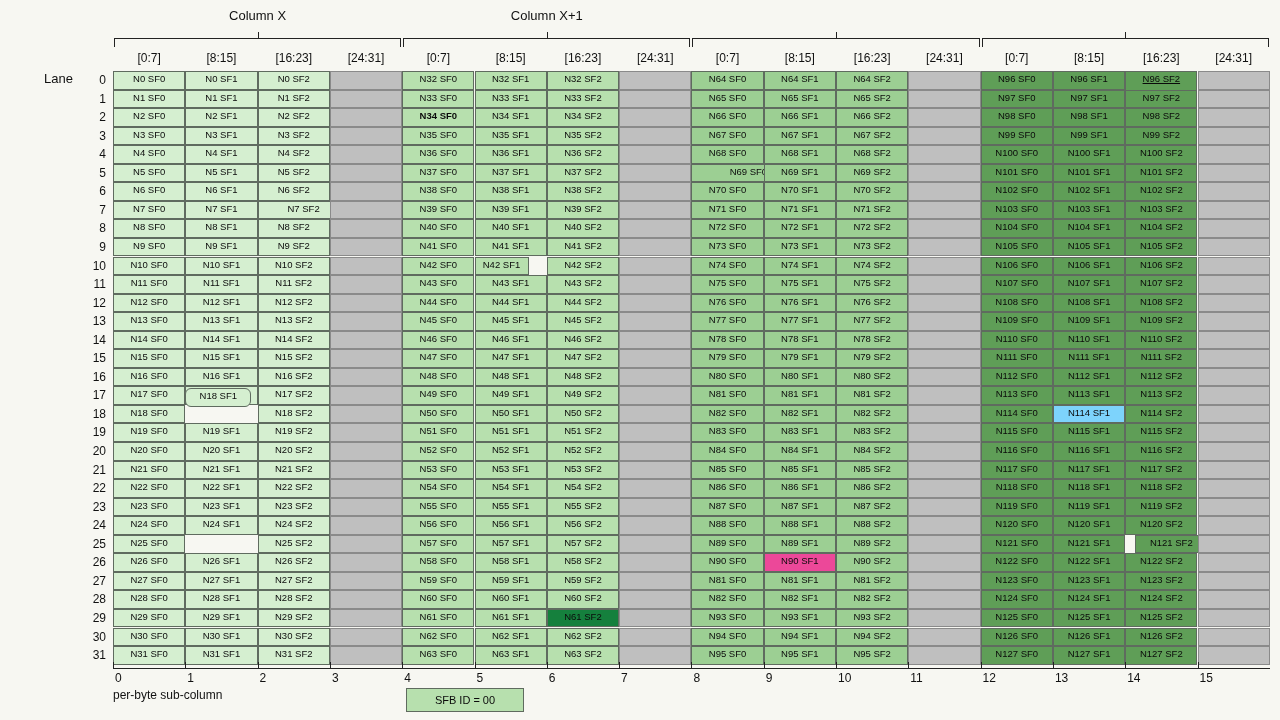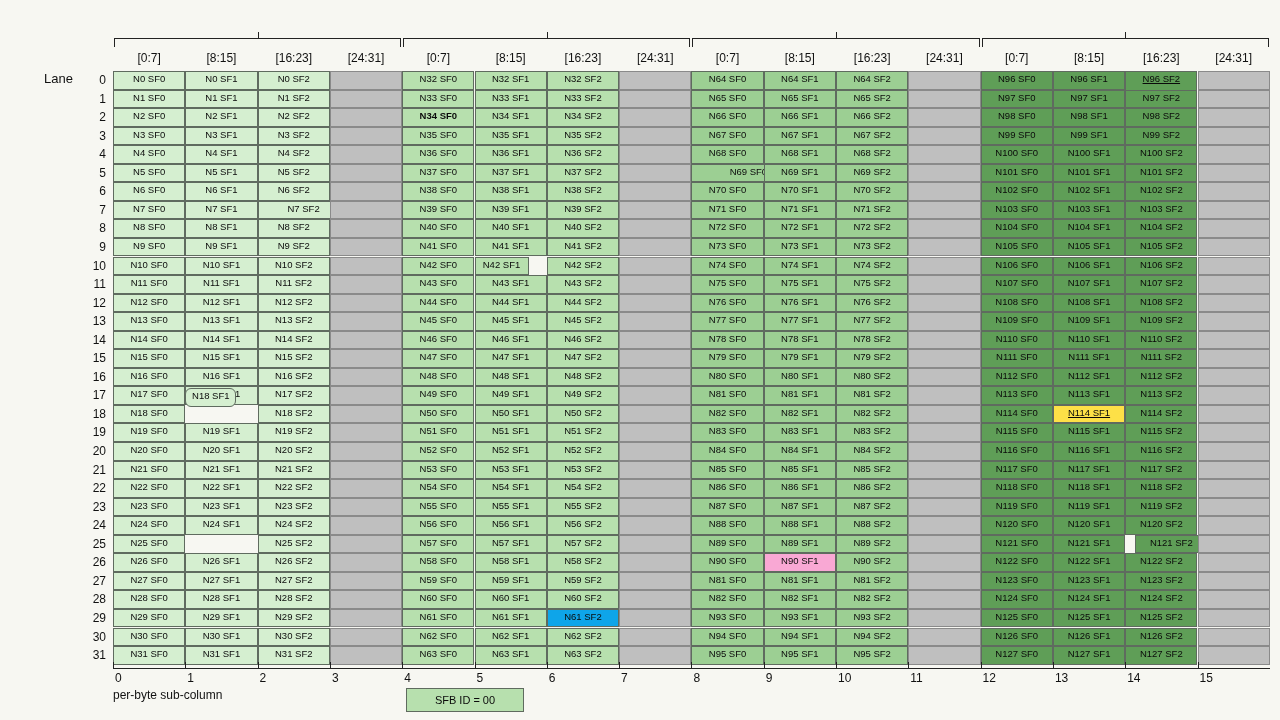--- a/index.html
+++ b/index.html
@@ -97,27 +97,29 @@
     border:1px solid #5f6b5f;
     font-size:11px;
     text-align:center;
     color:#0b0b0b;
   }
 </style>
 </head>
 <body>
 
 <div id="wrap">
+    <div class="col-title" style="left: 113px; top: 8px; width: 289.2px;">Column X</div>
     <div class="brace" style="left: 114px; top: 38px; width: 287.2px;">
       <div class="nub"></div>
     </div>
     <div class="byte-hdr" style="left: 113px; top: 51px; width: 72.3px;">[0:7]</div>
     <div class="byte-hdr" style="left: 185.3px; top: 51px; width: 72.3px;">[8:15]</div>
     <div class="byte-hdr" style="left: 257.6px; top: 51px; width: 72.3px;">[16:23]</div>
     <div class="byte-hdr" style="left: 329.9px; top: 51px; width: 72.3px;">[24:31]</div>
+    <div class="col-title" style="left: 402.2px; top: 8px; width: 289.2px;">Column X+1</div>
     <div class="brace" style="left: 403.2px; top: 38px; width: 287.2px;">
       <div class="nub"></div>
     </div>
     <div class="byte-hdr" style="left: 402.2px; top: 51px; width: 72.3px;">[0:7]</div>
     <div class="byte-hdr" style="left: 474.5px; top: 51px; width: 72.3px;">[8:15]</div>
     <div class="byte-hdr" style="left: 546.8px; top: 51px; width: 72.3px;">[16:23]</div>
     <div class="byte-hdr" style="left: 619.1px; top: 51px; width: 72.3px;">[24:31]</div>
     <div class="brace" style="left: 692.4px; top: 38px; width: 287.2px;">
       <div class="nub"></div>
     </div>
@@ -231,21 +233,21 @@
     <div class="cell empty" style="left: 329.9px; top: 349.25px; width: 72.3px; height: 18.55px; background: rgb(191, 191, 191);"></div>
     <div class="cell" style="left: 113px; top: 367.8px; width: 72.3px; height: 18.55px; background: rgb(213, 239, 208);">N16 SF0</div>
     <div class="cell" style="left: 185.3px; top: 367.8px; width: 72.3px; height: 18.55px; background: rgb(213, 239, 208);">N16 SF1</div>
     <div class="cell" style="left: 257.6px; top: 367.8px; width: 72.3px; height: 18.55px; background: rgb(213, 239, 208);">N16 SF2</div>
     <div class="cell empty" style="left: 329.9px; top: 367.8px; width: 72.3px; height: 18.55px; background: rgb(191, 191, 191);"></div>
     <div class="cell" style="left: 113px; top: 386.35px; width: 72.3px; height: 18.55px; background: rgb(213, 239, 208);">N17 SF0</div>
     <div class="cell" style="left: 185.3px; top: 386.35px; width: 72.3px; height: 18.55px; background: rgb(213, 239, 208);">N17 SF1</div>
     <div class="cell" style="left: 257.6px; top: 386.35px; width: 72.3px; height: 18.55px; background: rgb(213, 239, 208);">N17 SF2</div>
     <div class="cell empty" style="left: 329.9px; top: 386.35px; width: 72.3px; height: 18.55px; background: rgb(191, 191, 191);"></div>
     <div class="cell" style="left: 113px; top: 404.9px; width: 72.3px; height: 18.55px; background: rgb(213, 239, 208);">N18 SF0</div>
-    <div class="cell" style="left: 185.3px; top: 388px; width: 51px; height: 18.55px; background: rgb(213, 239, 208); border-radius: 6px;">N18 SF1</div>
+    <div class="cell" style="left: 185.3px; top: 388px; width: 66px; height: 18.55px; background: rgb(213, 239, 208); border-radius: 6px;">N18 SF1</div>
     <div class="cell" style="left: 257.6px; top: 404.9px; width: 72.3px; height: 18.55px; background: rgb(213, 239, 208);">N18 SF2</div>
     <div class="cell empty" style="left: 329.9px; top: 404.9px; width: 72.3px; height: 18.55px; background: rgb(191, 191, 191);"></div>
     <div class="cell" style="left: 113px; top: 423.45px; width: 72.3px; height: 18.55px; background: rgb(213, 239, 208);">N19 SF0</div>
     <div class="cell" style="left: 185.3px; top: 423.45px; width: 72.3px; height: 18.55px; background: rgb(213, 239, 208);">N19 SF1</div>
     <div class="cell" style="left: 257.6px; top: 423.45px; width: 72.3px; height: 18.55px; background: rgb(213, 239, 208);">N19 SF2</div>
     <div class="cell empty" style="left: 329.9px; top: 423.45px; width: 72.3px; height: 18.55px; background: rgb(191, 191, 191);"></div>
     <div class="cell" style="left: 113px; top: 442px; width: 72.3px; height: 18.55px; background: rgb(213, 239, 208);">N20 SF0</div>
     <div class="cell" style="left: 185.3px; top: 442px; width: 72.3px; height: 18.55px; background: rgb(213, 239, 208);">N20 SF1</div>
     <div class="cell" style="left: 257.6px; top: 442px; width: 72.3px; height: 18.55px; background: rgb(213, 239, 208);">N20 SF2</div>
     <div class="cell empty" style="left: 329.9px; top: 442px; width: 72.3px; height: 18.55px; background: rgb(191, 191, 191);"></div>
@@ -404,21 +406,21 @@
     <div class="cell" style="left: 402.2px; top: 571.85px; width: 72.3px; height: 18.55px; background: rgb(183, 224, 174);">N59 SF0</div>
     <div class="cell" style="left: 474.5px; top: 571.85px; width: 72.3px; height: 18.55px; background: rgb(183, 224, 174);">N59 SF1</div>
     <div class="cell" style="left: 546.8px; top: 571.85px; width: 72.3px; height: 18.55px; background: rgb(183, 224, 174);">N59 SF2</div>
     <div class="cell empty" style="left: 619.1px; top: 571.85px; width: 72.3px; height: 18.55px; background: rgb(191, 191, 191);"></div>
     <div class="cell" style="left: 402.2px; top: 590.4px; width: 72.3px; height: 18.55px; background: rgb(183, 224, 174);">N60 SF0</div>
     <div class="cell" style="left: 474.5px; top: 590.4px; width: 72.3px; height: 18.55px; background: rgb(183, 224, 174);">N60 SF1</div>
     <div class="cell" style="left: 546.8px; top: 590.4px; width: 72.3px; height: 18.55px; background: rgb(183, 224, 174);">N60 SF2</div>
     <div class="cell empty" style="left: 619.1px; top: 590.4px; width: 72.3px; height: 18.55px; background: rgb(191, 191, 191);"></div>
     <div class="cell" style="left: 402.2px; top: 608.95px; width: 72.3px; height: 18.55px; background: rgb(183, 224, 174);">N61 SF0</div>
     <div class="cell" style="left: 474.5px; top: 608.95px; width: 72.3px; height: 18.55px; background: rgb(183, 224, 174);">N61 SF1</div>
-    <div class="cell" style="left: 546.8px; top: 608.95px; width: 72.3px; height: 18.55px; background: #0ea5e9;">N61 SF2</div>
+    <div class="cell" style="left: 546.8px; top: 608.95px; width: 72.3px; height: 18.55px; background: #15803d;">N61 SF2</div>
     <div class="cell empty" style="left: 619.1px; top: 608.95px; width: 72.3px; height: 18.55px; background: rgb(191, 191, 191);"></div>
     <div class="cell" style="left: 402.2px; top: 627.5px; width: 72.3px; height: 18.55px; background: rgb(183, 224, 174);">N62 SF0</div>
     <div class="cell" style="left: 474.5px; top: 627.5px; width: 72.3px; height: 18.55px; background: rgb(183, 224, 174);">N62 SF1</div>
     <div class="cell" style="left: 546.8px; top: 627.5px; width: 72.3px; height: 18.55px; background: rgb(183, 224, 174);">N62 SF2</div>
     <div class="cell empty" style="left: 619.1px; top: 627.5px; width: 72.3px; height: 18.55px; background: rgb(191, 191, 191);"></div>
     <div class="cell" style="left: 402.2px; top: 646.05px; width: 72.3px; height: 18.55px; background: rgb(183, 224, 174);">N63 SF0</div>
     <div class="cell" style="left: 474.5px; top: 646.05px; width: 72.3px; height: 18.55px; background: rgb(183, 224, 174);">N63 SF1</div>
     <div class="cell" style="left: 546.8px; top: 646.05px; width: 72.3px; height: 18.55px; background: rgb(183, 224, 174);">N63 SF2</div>
     <div class="cell empty" style="left: 619.1px; top: 646.05px; width: 72.3px; height: 18.55px; background: rgb(191, 191, 191);"></div>
     <div class="cell" style="left: 691.4px; top: 71px; width: 72.3px; height: 18.55px; background: rgb(156, 207, 147);">N64 SF0</div>
@@ -519,21 +521,21 @@
     <div class="cell empty" style="left: 908.3px; top: 497.65px; width: 72.3px; height: 18.55px; background: rgb(191, 191, 191);"></div>
     <div class="cell" style="left: 691.4px; top: 516.2px; width: 72.3px; height: 18.55px; background: rgb(156, 207, 147);">N88 SF0</div>
     <div class="cell" style="left: 763.7px; top: 516.2px; width: 72.3px; height: 18.55px; background: rgb(156, 207, 147);">N88 SF1</div>
     <div class="cell" style="left: 836px; top: 516.2px; width: 72.3px; height: 18.55px; background: rgb(156, 207, 147);">N88 SF2</div>
     <div class="cell empty" style="left: 908.3px; top: 516.2px; width: 72.3px; height: 18.55px; background: rgb(191, 191, 191);"></div>
     <div class="cell" style="left: 691.4px; top: 534.75px; width: 72.3px; height: 18.55px; background: rgb(156, 207, 147);">N89 SF0</div>
     <div class="cell" style="left: 763.7px; top: 534.75px; width: 72.3px; height: 18.55px; background: rgb(156, 207, 147);">N89 SF1</div>
     <div class="cell" style="left: 836px; top: 534.75px; width: 72.3px; height: 18.55px; background: rgb(156, 207, 147);">N89 SF2</div>
     <div class="cell empty" style="left: 908.3px; top: 534.75px; width: 72.3px; height: 18.55px; background: rgb(191, 191, 191);"></div>
     <div class="cell" style="left: 691.4px; top: 553.3px; width: 72.3px; height: 18.55px; background: rgb(156, 207, 147);">N90 SF0</div>
-    <div class="cell" style="left: 763.7px; top: 553.3px; width: 72.3px; height: 18.55px; background: #f9a8d4;">N90 SF1</div>
+    <div class="cell" style="left: 763.7px; top: 553.3px; width: 72.3px; height: 18.55px; background: #ec4899;">N90 SF1</div>
     <div class="cell" style="left: 836px; top: 553.3px; width: 72.3px; height: 18.55px; background: rgb(156, 207, 147);">N90 SF2</div>
     <div class="cell empty" style="left: 908.3px; top: 553.3px; width: 72.3px; height: 18.55px; background: rgb(191, 191, 191);"></div>
     <div class="cell" style="left: 691.4px; top: 571.85px; width: 72.3px; height: 18.55px; background: rgb(156, 207, 147);">N81 SF0</div>
     <div class="cell" style="left: 763.7px; top: 571.85px; width: 72.3px; height: 18.55px; background: rgb(156, 207, 147);">N81 SF1</div>
     <div class="cell" style="left: 836px; top: 571.85px; width: 72.3px; height: 18.55px; background: rgb(156, 207, 147);">N81 SF2</div>
     <div class="cell empty" style="left: 908.3px; top: 571.85px; width: 72.3px; height: 18.55px; background: rgb(191, 191, 191);"></div>
     <div class="cell" style="left: 691.4px; top: 590.4px; width: 72.3px; height: 18.55px; background: rgb(156, 207, 147);">N82 SF0</div>
     <div class="cell" style="left: 763.7px; top: 590.4px; width: 72.3px; height: 18.55px; background: rgb(156, 207, 147);">N82 SF1</div>
     <div class="cell" style="left: 836px; top: 590.4px; width: 72.3px; height: 18.55px; background: rgb(156, 207, 147);">N82 SF2</div>
     <div class="cell empty" style="left: 908.3px; top: 590.4px; width: 72.3px; height: 18.55px; background: rgb(191, 191, 191);"></div>
@@ -615,21 +617,21 @@
     <div class="cell empty" style="left: 1197.5px; top: 349.25px; width: 72.3px; height: 18.55px; background: rgb(191, 191, 191);"></div>
     <div class="cell" style="left: 980.6px; top: 367.8px; width: 72.3px; height: 18.55px; background: rgb(95, 158, 87); color: rgb(10, 10, 10);">N112 SF0</div>
     <div class="cell" style="left: 1052.9px; top: 367.8px; width: 72.3px; height: 18.55px; background: rgb(95, 158, 87); color: rgb(10, 10, 10);">N112 SF1</div>
     <div class="cell" style="left: 1125.2px; top: 367.8px; width: 72.3px; height: 18.55px; background: rgb(95, 158, 87); color: rgb(10, 10, 10);">N112 SF2</div>
     <div class="cell empty" style="left: 1197.5px; top: 367.8px; width: 72.3px; height: 18.55px; background: rgb(191, 191, 191);"></div>
     <div class="cell" style="left: 980.6px; top: 386.35px; width: 72.3px; height: 18.55px; background: rgb(95, 158, 87); color: rgb(10, 10, 10);">N113 SF0</div>
     <div class="cell" style="left: 1052.9px; top: 386.35px; width: 72.3px; height: 18.55px; background: rgb(95, 158, 87); color: rgb(10, 10, 10);">N113 SF1</div>
     <div class="cell" style="left: 1125.2px; top: 386.35px; width: 72.3px; height: 18.55px; background: rgb(95, 158, 87); color: rgb(10, 10, 10);">N113 SF2</div>
     <div class="cell empty" style="left: 1197.5px; top: 386.35px; width: 72.3px; height: 18.55px; background: rgb(191, 191, 191);"></div>
     <div class="cell" style="left: 980.6px; top: 404.9px; width: 72.3px; height: 18.55px; background: rgb(95, 158, 87); color: rgb(10, 10, 10);">N114 SF0</div>
-    <div class="cell" style="left: 1052.9px; top: 404.9px; width: 72.3px; height: 18.55px; background: #fde047; color: rgb(10, 10, 10); text-decoration: underline;">N114 SF1</div>
+    <div class="cell" style="left: 1052.9px; top: 404.9px; width: 72.3px; height: 18.55px; background: #7dd3fc; color: rgb(10, 10, 10);">N114 SF1</div>
     <div class="cell" style="left: 1125.2px; top: 404.9px; width: 72.3px; height: 18.55px; background: rgb(95, 158, 87); color: rgb(10, 10, 10);">N114 SF2</div>
     <div class="cell empty" style="left: 1197.5px; top: 404.9px; width: 72.3px; height: 18.55px; background: rgb(191, 191, 191);"></div>
     <div class="cell" style="left: 980.6px; top: 423.45px; width: 72.3px; height: 18.55px; background: rgb(95, 158, 87); color: rgb(10, 10, 10);">N115 SF0</div>
     <div class="cell" style="left: 1052.9px; top: 423.45px; width: 72.3px; height: 18.55px; background: rgb(95, 158, 87); color: rgb(10, 10, 10);">N115 SF1</div>
     <div class="cell" style="left: 1125.2px; top: 423.45px; width: 72.3px; height: 18.55px; background: rgb(95, 158, 87); color: rgb(10, 10, 10);">N115 SF2</div>
     <div class="cell empty" style="left: 1197.5px; top: 423.45px; width: 72.3px; height: 18.55px; background: rgb(191, 191, 191);"></div>
     <div class="cell" style="left: 980.6px; top: 442px; width: 72.3px; height: 18.55px; background: rgb(95, 158, 87); color: rgb(10, 10, 10);">N116 SF0</div>
     <div class="cell" style="left: 1052.9px; top: 442px; width: 72.3px; height: 18.55px; background: rgb(95, 158, 87); color: rgb(10, 10, 10);">N116 SF1</div>
     <div class="cell" style="left: 1125.2px; top: 442px; width: 72.3px; height: 18.55px; background: rgb(95, 158, 87); color: rgb(10, 10, 10);">N116 SF2</div>
     <div class="cell empty" style="left: 1197.5px; top: 442px; width: 72.3px; height: 18.55px; background: rgb(191, 191, 191);"></div>

